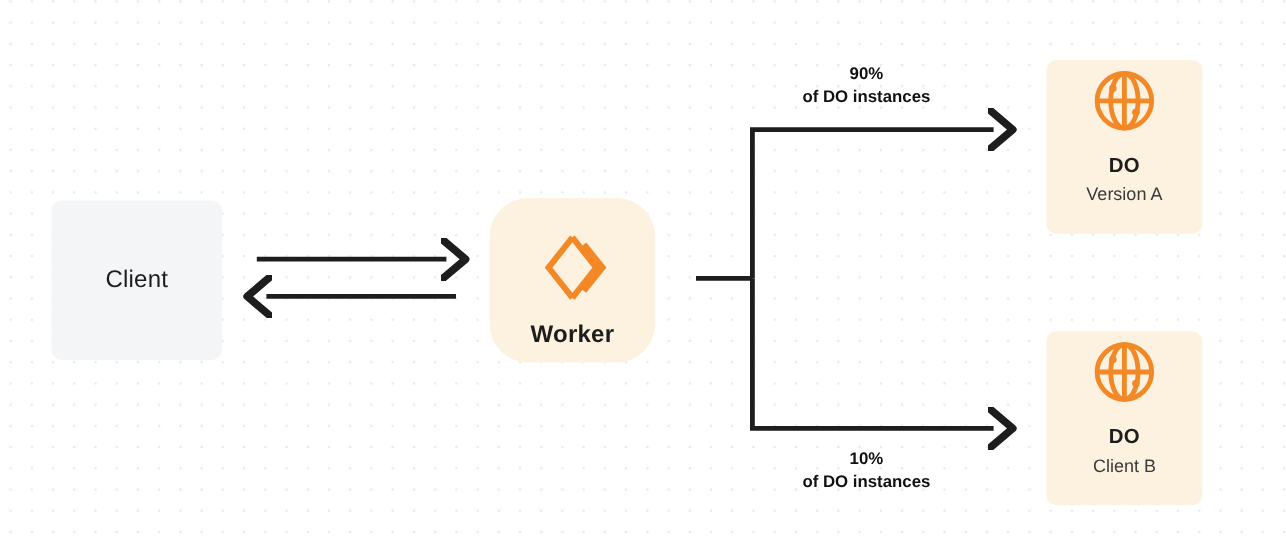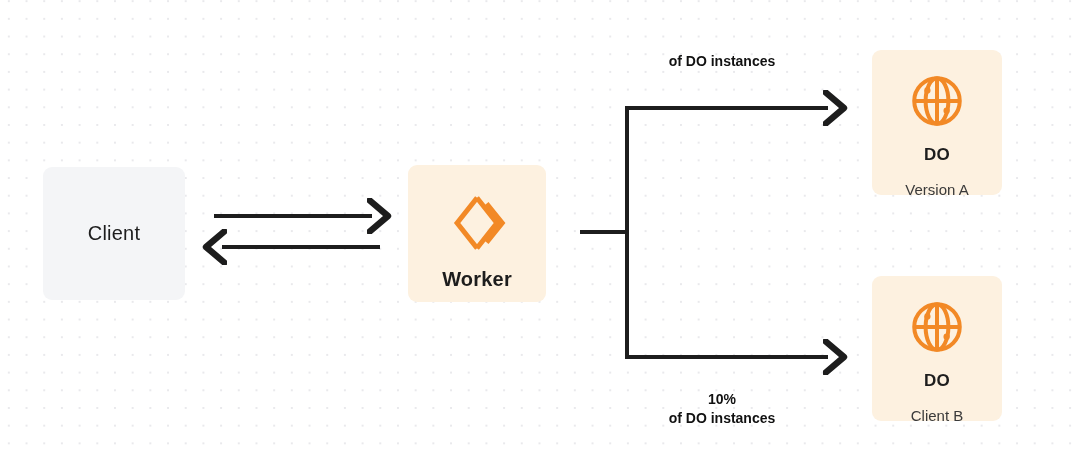--- a/index.html
+++ b/index.html
@@ -47,67 +47,68 @@
 
   
   .node-worker {
     left: 408px;
     top: 165px;
     width: 138px;
     height: 137px;
     background: #fdf1e0;
     justify-content: flex-start;
     padding-top: 27px;
+    border-radius: 32px;
   }
   .worker-icon { width: 62px; height: 62px; display:block; }
   .worker-label {
     margin-top: 14px;
     font-size: 20px;
     font-weight: bold;
     color: #1d1d1d;
     letter-spacing: 0.2px;
   }
 
   
   .node-do {
     width: 130px;
     height: 145px;
     background: #fdf1e0;
     justify-content: flex-start;
-    padding-top: 23px;
+    padding-top: 6px;
   }
   .node-do-a { left: 872px; top: 50px; }
   .node-do-b { left: 872px; top: 276px; }
   .do-icon { width: 56px; height: 56px; display:block; }
   .do-title {
     margin-top: 16px;
     font-size: 17px;
     font-weight: bold;
     color: #1d1d1d;
     letter-spacing: 0.3px;
   }
   .do-sub {
-    margin-top: 16px;
+    margin-top: 6px;
     font-size: 15px;
     font-weight: normal;
     color: #3a3a3a;
   }
 
   
   .edge-label {
     position: absolute;
     text-align: center;
     font-size: 14px;
     font-weight: bold;
     color: #111111;
     line-height: 19px;
     white-space: nowrap;
   }
   .edge-label-top { left: 627px; top: 52px; width: 190px; }
-  .edge-label-bottom { left: 627px; top: 373px; width: 190px; margin-top: 17px; }
+  .edge-label-bottom { left: 627px; top: 373px; width: 190px; }
 
   
   .edges {
     position: absolute;
     left: 0;
     top: 0;
     width: 1072px;
     height: 452px;
     pointer-events: none;
   }
@@ -180,20 +181,21 @@
         <line x1="32" y1="6" x2="32" y2="58" stroke="#f28926" stroke-width="4.6"></line>
         <circle cx="21" cy="20" r="3.6" fill="#f28926"></circle>
         <circle cx="43" cy="43" r="3.6" fill="#f28926"></circle>
       </svg>
     </span>
     <span class="do-title">DO</span>
     <span class="do-sub">Client B</span>
   </div>
 
   <div class="edge-label edge-label-top">
+    <div>90%</div>
     <div>of DO instances</div>
   </div>
 
   <div class="edge-label edge-label-bottom">
     <div>10%</div>
     <div>of DO instances</div>
   </div>
 
 </div>
 

